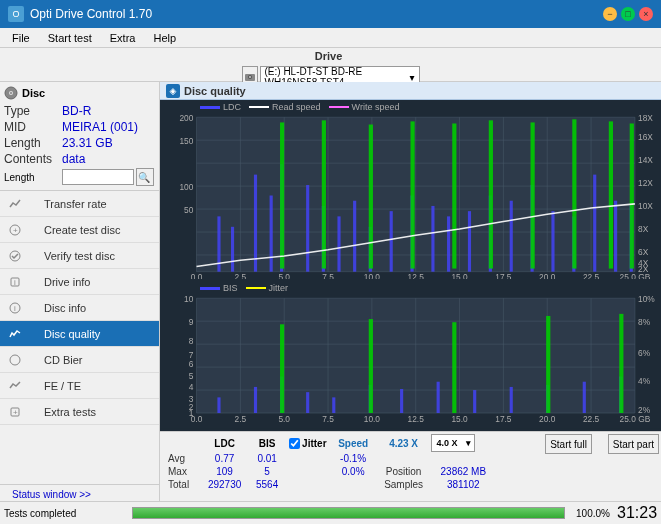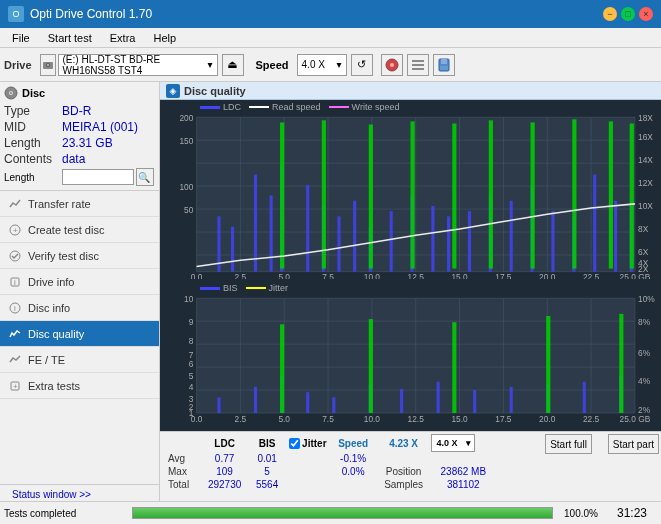--- a/index.html
+++ b/index.html
@@ -42,20 +42,21 @@
 
     
     .toolbar {
       background: #f0f0f0;
       height: 34px;
       display: flex;
       align-items: center;
       padding: 2px 4px;
       border-bottom: 1px solid #ccc;
       gap: 4px;
+      flex-direction: column;
     }
     .toolbar-label { font-size: 11px; font-weight: bold; color: #333; margin-right: 4px; }
     .toolbar-drive-select {
       height: 22px;
       border: 1px solid #999;
       background: white;
       font-size: 10px;
       padding: 0 4px;
       width: 160px;
       display: flex;
@@ -133,21 +134,21 @@
     }
     .sidebar-menu-item {
       display: flex;
       align-items: center;
       height: 26px;
       padding: 0 8px;
       cursor: pointer;
       font-size: 11px;
       color: #333;
       border-bottom: 1px solid #ddd;
-      gap: 6px;
+      gap: 22px;
     }
     .sidebar-menu-item.active { background: #1a6fb5; color: white; }
     .sidebar-menu-item .item-icon {
       width: 14px; height: 14px; display: flex; align-items: center; justify-content: center; font-size: 10px;
     }
 
     
     .status-window {
       height: 20px;
       background: #f0f0f0;
@@ -180,21 +181,21 @@
       height: 12px;
       border: 1px solid #999;
       background: #e0e0e0;
       margin: 0 4px;
     }
     .progress-bar-inner {
       height: 100%;
       background: linear-gradient(to bottom, #66cc66, #33aa33);
     }
     .progress-pct { font-size: 10px; width: 40px; text-align: center; }
-    .time-text { font-size: 12px; width: 40px; margin-left: 12px; }
+    .time-text { font-size: 16px; width: 40px; }
 
     
     .content-area {
       flex: 1;
       display: flex;
       flex-direction: column;
       background: white;
       overflow: hidden;
     }
 
@@ -404,20 +405,28 @@
           </div>
           <span>Disc info</span>
         </div>
         <div class="sidebar-menu-item active">
           <div class="item-icon">
             <svg width="12" height="12" viewBox="0 0 12 12">
                 <polyline points="1,9 3,5 5,7 8,3 11,5" fill="none" stroke="white" stroke-width="1.5"></polyline>
               </svg>
           </div>
           <span>Disc quality</span>
+        </div>
+        <div class="sidebar-menu-item">
+          <div class="item-icon">
+            <svg width="12" height="12" viewBox="0 0 12 12">
+                <circle cx="6" cy="6" r="5" fill="none" stroke="#888" stroke-width="1"></circle>
+              </svg>
+          </div>
+          <span>CD Bier</span>
         </div>
         <div class="sidebar-menu-item">
           <div class="item-icon">
             <svg width="12" height="12" viewBox="0 0 12 12">
                 <polyline points="1,8 4,4 7,6 11,2" fill="none" stroke="#888" stroke-width="1.5"></polyline>
               </svg>
           </div>
           <span>FE / TE</span>
         </div>
         <div class="sidebar-menu-item">

